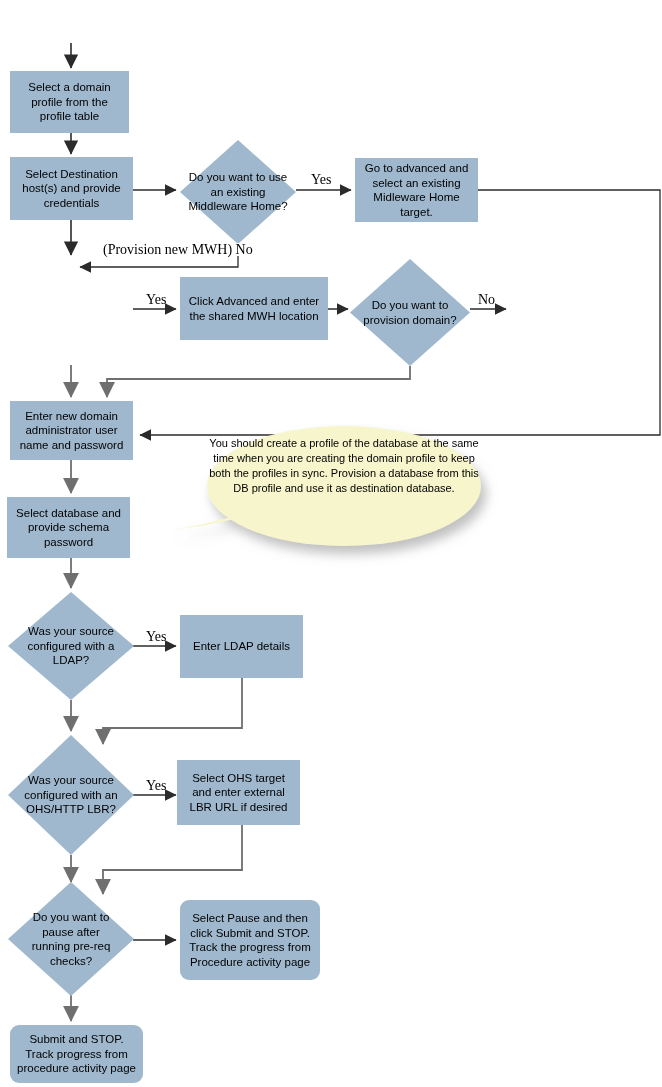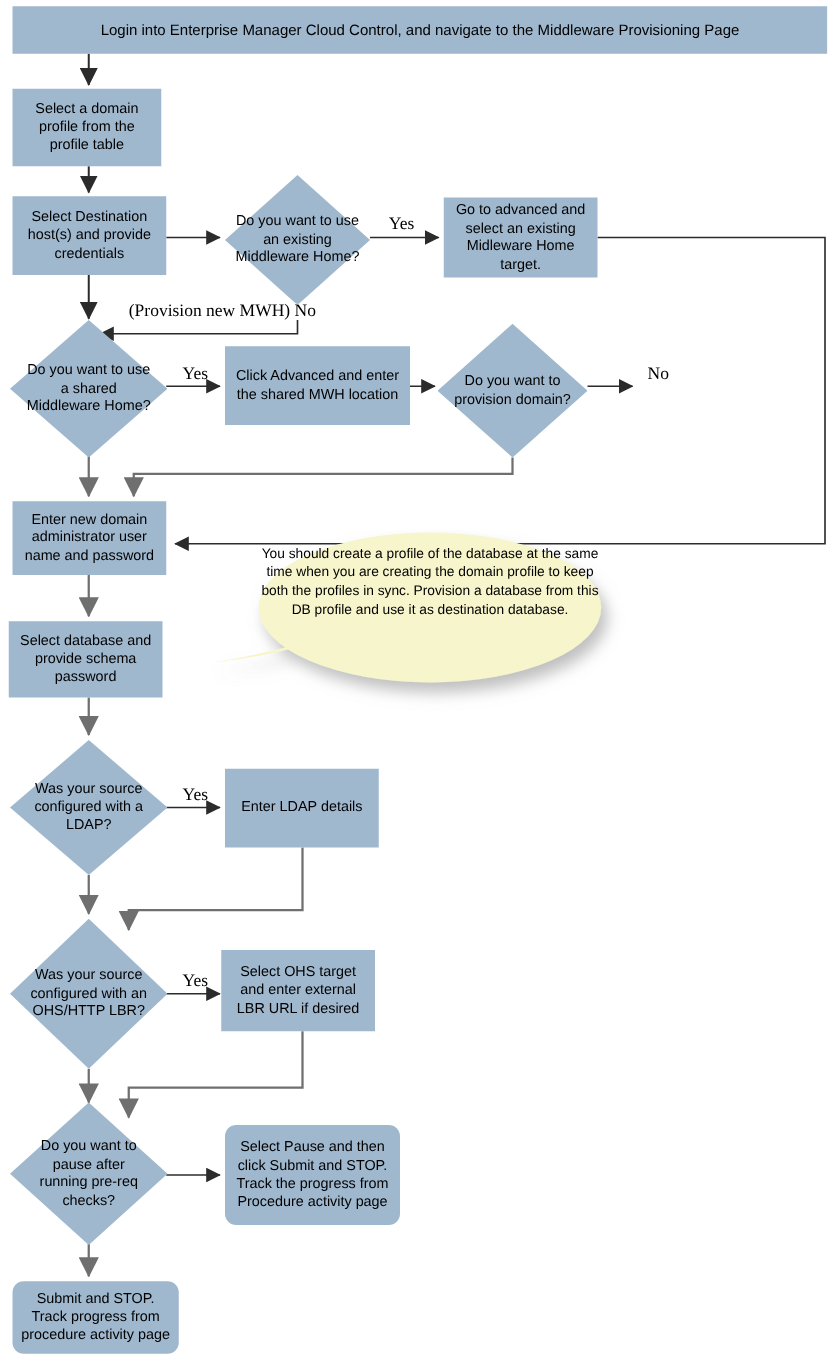--- a/index.html
+++ b/index.html
@@ -167,37 +167,32 @@
         </filter>
       </defs>
       <g filter="url(#calloutShadow)">
         <path d="M92,84 C70,92 40,100 2,106 C44,101 68,96 88,86 Z" fill="#f7f5cb"></path>
         <ellipse cx="176" cy="62" rx="137" ry="60" fill="#f7f5cb"></ellipse>
       </g>
     </svg>
     <div class="bubble-text" style="left:40px; top:12px; width:272px;">You should create a profile of the database at the same time when you are creating the domain profile to keep both the profiles in sync. Provision a database from this DB profile and use it as destination database.</div>
   </div>
 
-  <div class="node banner" style="left:10px; top:5px; width:652px; height:38px;">Login into Enterprise Manager Cloud Control, and navigate to the Middleware Provisioning Page</div>
 
   <div class="node" style="left:10px; top:71px; width:119px; height:62px;">Select a domain profile from the profile table</div>
 
   <div class="node" style="left:10px; top:157px; width:123px; height:63px;">Select Destination host(s) and provide credentials</div>
 
   <div class="diamond" style="left:180px; top:140px; width:116px; height:104px;">
     <div class="dshape"></div>
     <div class="dtext" style="padding:0 8px;">Do you want to use an existing Middleware Home?</div>
   </div>
 
   <div class="node" style="left:355px; top:158px; width:123px; height:64px;">Go to advanced and select an existing Midleware Home target.</div>
 
-  <div class="diamond" style="left:8px; top:256px; width:126px; height:110px;">
-    <div class="dshape"></div>
-    <div class="dtext" style="padding:0 10px;">Do you want to use a shared Middleware Home?</div>
-  </div>
 
   <div class="node" style="left:180px; top:277px; width:148px; height:63px;">Click Advanced and enter the shared MWH location</div>
 
   <div class="diamond" style="left:350px; top:259px; width:120px; height:107px;">
     <div class="dshape"></div>
     <div class="dtext" style="padding:0 12px;">Do you want to provision domain?</div>
   </div>
 
 
   <div class="node" style="left:10px; top:401px; width:123px; height:59px;">Enter new domain administrator user name and password</div>
@@ -226,19 +221,19 @@
   <div class="node rounded" style="left:180px; top:900px; width:140px; height:80px;">Select Pause and then click Submit and STOP. Track the progress from Procedure activity page</div>
 
   <div class="node rounded" style="left:10px; top:1025px; width:133px; height:58px;">Submit and STOP. Track progress from procedure activity page</div>
 
   <div class="edge-label" style="left:311px; top:173px;">Yes</div>
 
   <div class="edge-label" style="left:101px; top:243px; background:#ffffff; padding:0 2px;">(Provision new MWH) No</div>
 
   <div class="edge-label" style="left:146px; top:293px;">Yes</div>
 
-  <div class="edge-label" style="left:478px; top:293px;margin-left:40px;">No</div>
+  <div class="edge-label" style="left:478px; top:293px;">No</div>
 
   <div class="edge-label" style="left:146px; top:630px;">Yes</div>
 
   <div class="edge-label" style="left:146px; top:779px;">Yes</div>
 
 </div>
 
 </body></html>

